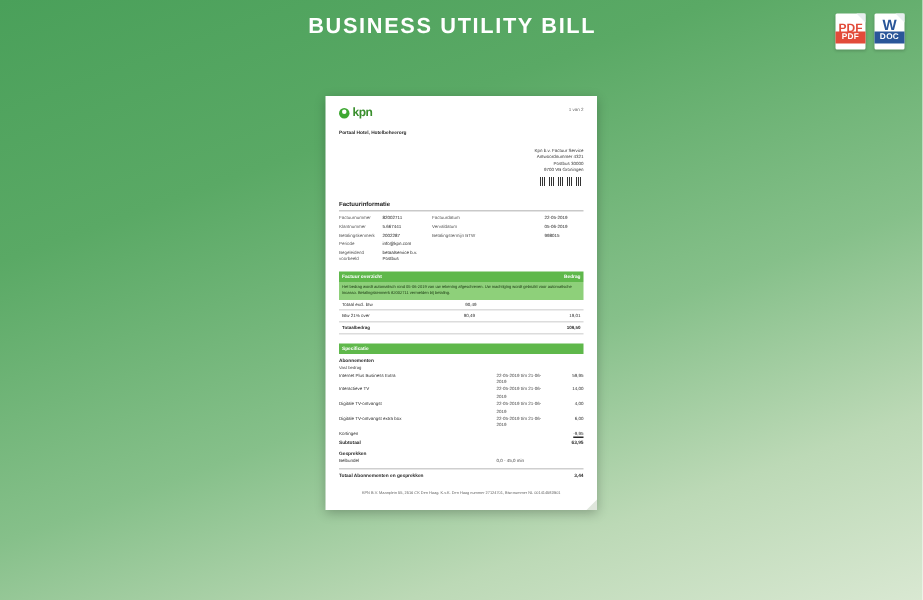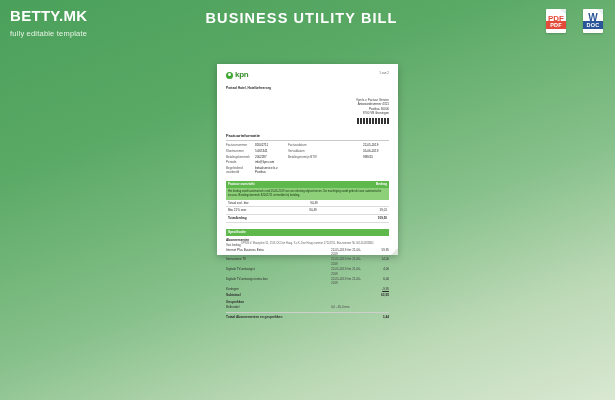--- a/index.html
+++ b/index.html
@@ -51,21 +51,21 @@
     font-size: 14.5px;
     font-weight: bold;
     color: #ffffff;
     letter-spacing: 1.1px;
   }
   .file-icons {
     position: absolute;
     right: 12px;
     top: 9px;
     display: flex;
-    gap: 17px;
+    gap: 6px;
     align-items: flex-start;
   }
   .file-icon {
     width: 20px;
     height: 24px;
     position: relative;
     background: #ffffff;
     border-radius: 1px;
     box-shadow: 0 1px 2px rgba(0,0,0,.18);
   }
@@ -109,21 +109,21 @@
     color: #e24b3a;
     line-height: 9px;
   }
 
   
   .sheet {
     position: absolute;
     left: 217px;
     top: 64px;
     width: 181px;
-    height: 191px;
+    height: 276px;
     background: #ffffff;
     box-shadow: 0 2px 7px rgba(0,0,0,.25);
     font-size: 3px;
     color: #2b2b2b;
     padding: 7px 9px 8px 9px;
     box-sizing: border-box;
     line-height: 1.45;
   }
 
   .logo-line {
@@ -274,24 +274,20 @@
     border-left: 7px solid transparent;
     border-bottom: 7px solid #dfe6dc;
   }
 </style>
 </head>
 <body>
 
 <div class="page-wrap">
 
   <div class="top-bar">
-    <div class="brand">
-      <div class="brand-name">BETTY.MK</div>
-      <div class="brand-tag">fully editable template</div>
-    </div>
 
     <div class="doc-title">BUSINESS UTILITY BILL</div>
 
     <div class="file-icons">
       <div class="file-icon pdf-icon">
         <span class="fold"></span>
         <div class="wmark">PDF</div>
         <div class="tagbox">PDF</div>
       </div>
       <div class="file-icon doc-icon">

